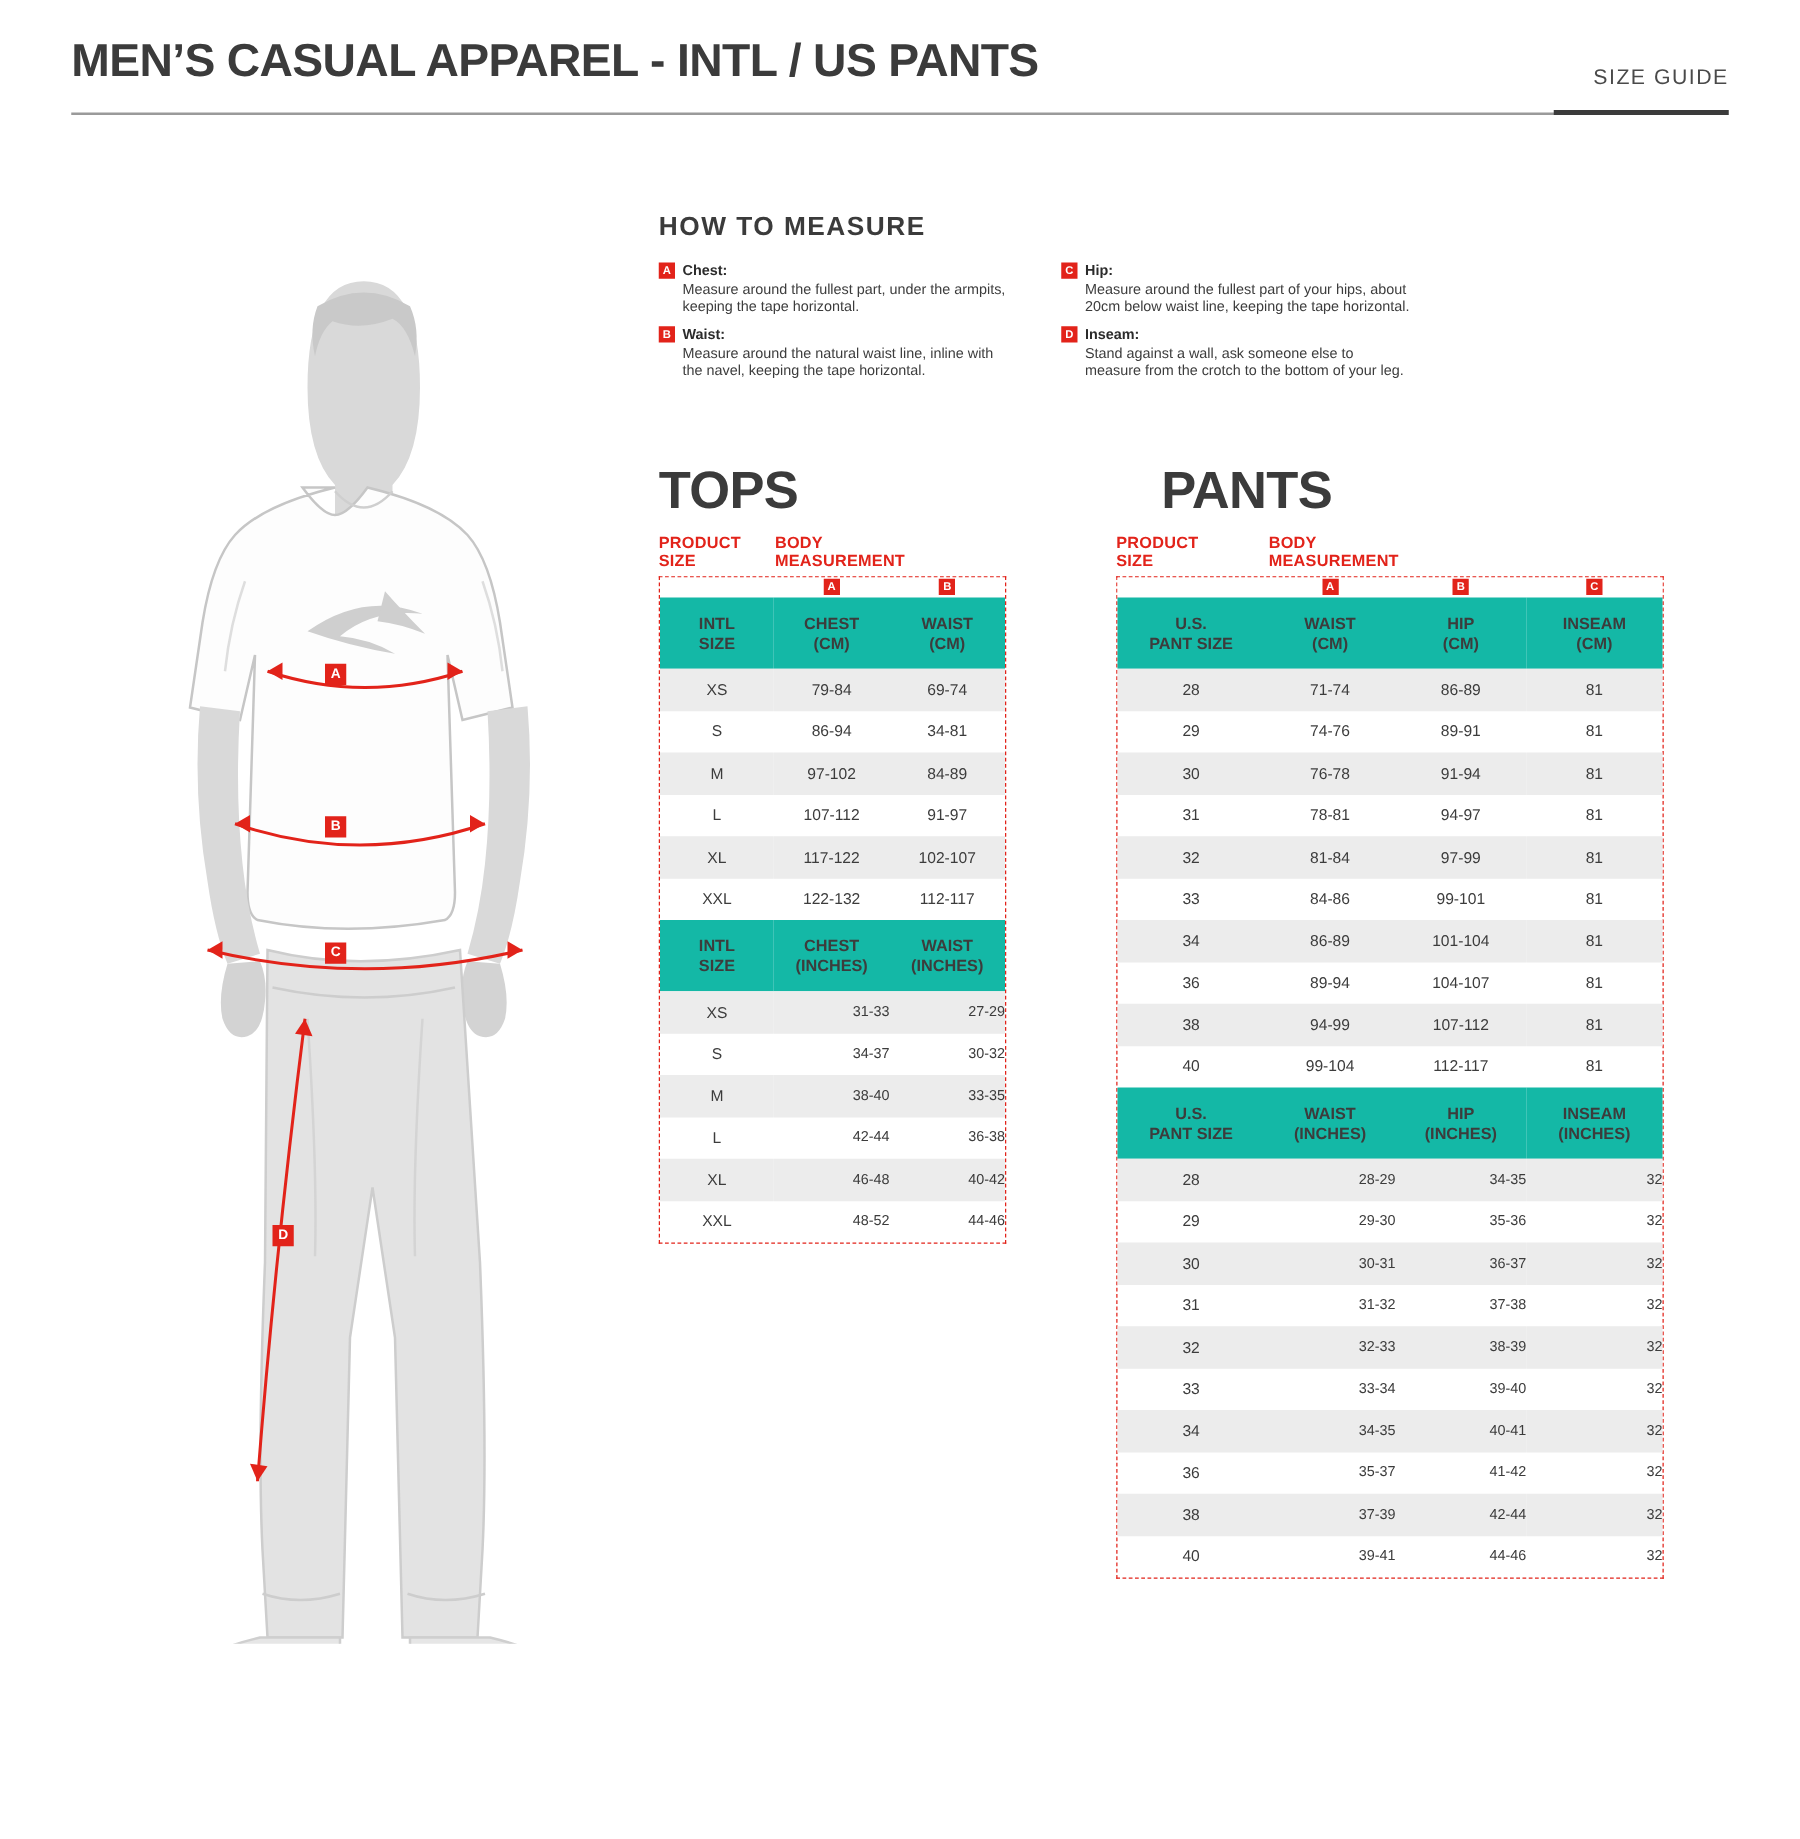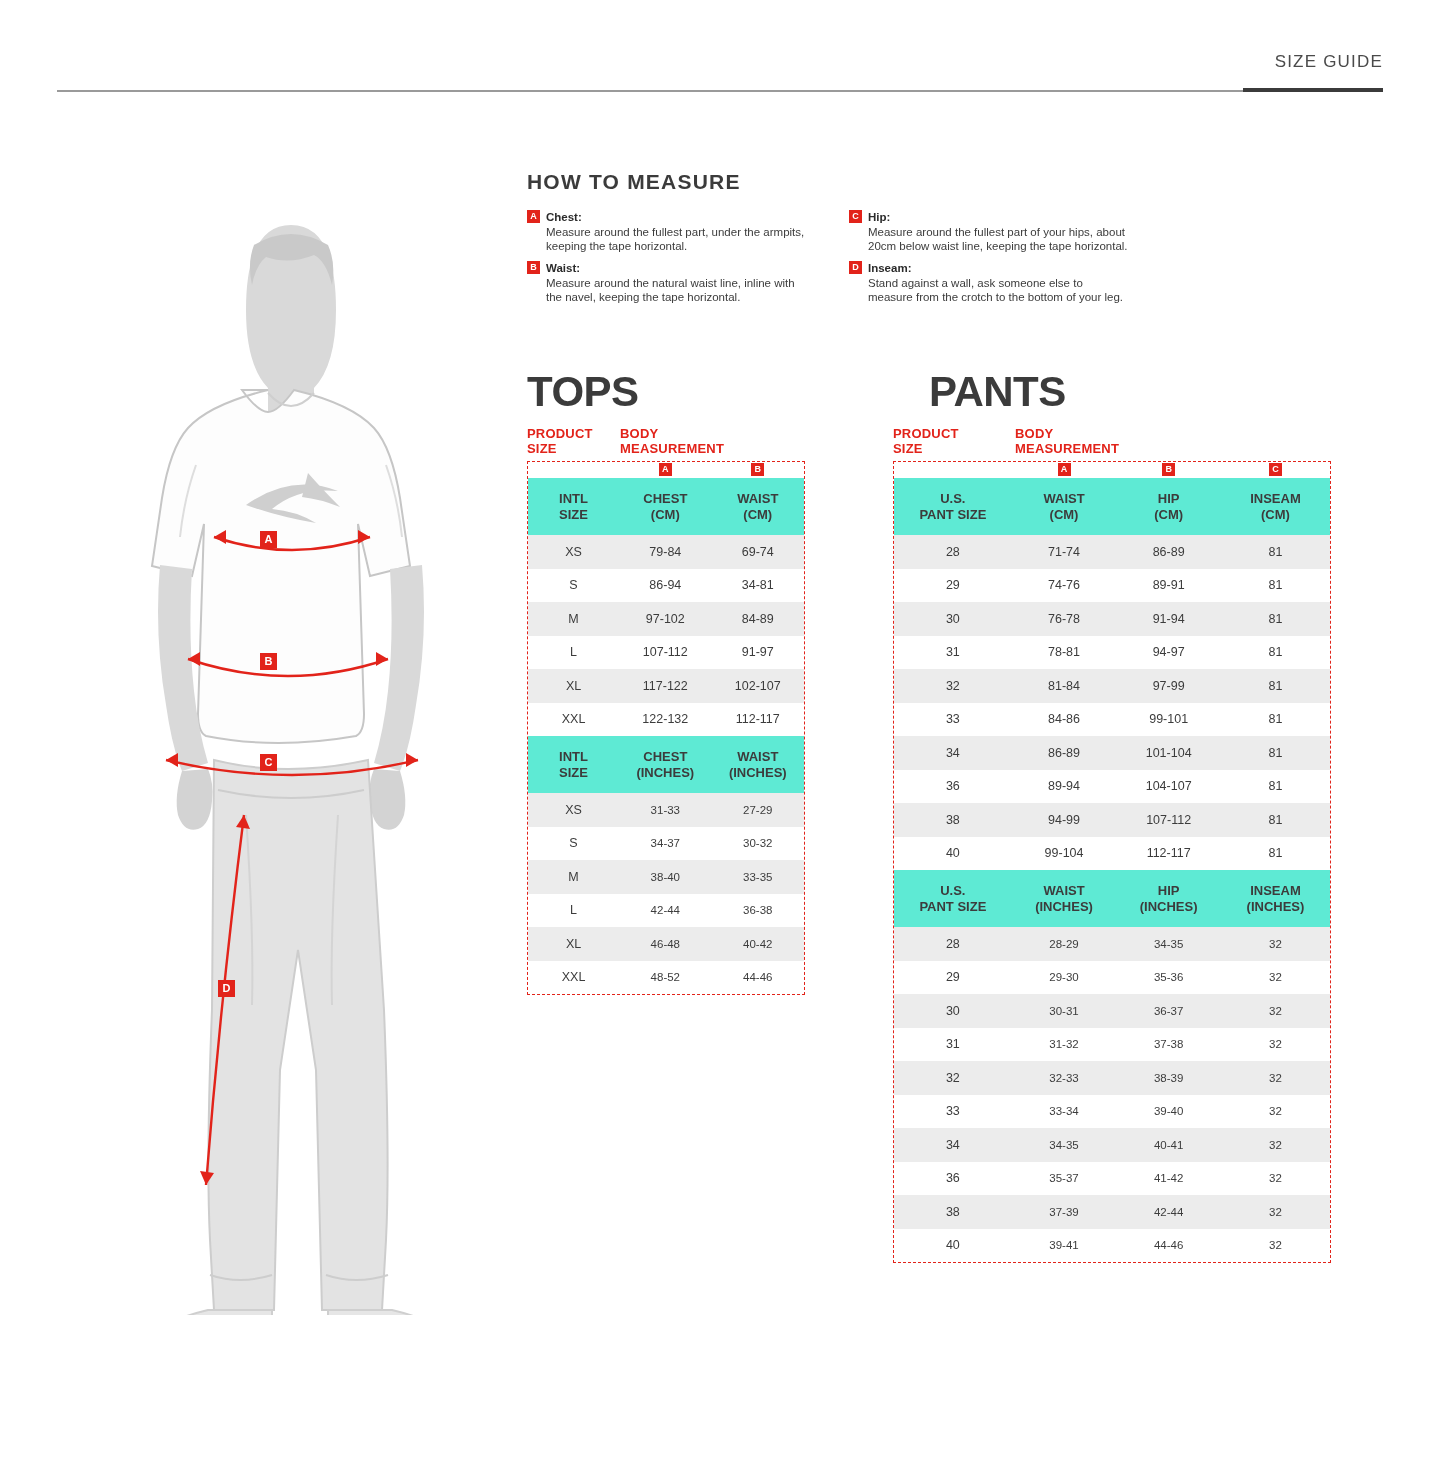--- a/index.html
+++ b/index.html
@@ -83,41 +83,42 @@
     font-size:12.5px;
     color:#3c3c3c;
     height:33.5px;
     padding:0;
   }
   .tbl tr.alt td { background:#ececec; }
   .tbl td.head {
     font-weight:bold; font-size:13px; color:#3c3c3c;
     height:57px; line-height:1.18;
   }
-  .tbl tr.headrow td { background:#5eead4; }
-  .tbl td.small { font-size:11.5px; }
+  .tbl tr.headrow td { background:#14b8a6; }
+  .tbl td.small { font-size:11.5px;text-align:right; }
 
   .abc-row { height:16px; }
   .abc-row td { height:16px; padding:0; background:#fff !important; }
 
   .tops-tbl { left:527px; top:461px; width:278px; }
   .pants-tbl { left:893px; top:461px; width:438px; }
 
   
   .figure { position:absolute; left:96px; top:215px; width:390px; height:1100px; }
   .fig-badge {
     position:absolute; width:17px; height:17px; line-height:17px;
     background:#e2231a; color:#fff; font-size:11px; font-weight:bold;
     text-align:center;
   }
 </style>
 </head>
 <body>
 
 <div class="header">
+  <div class="header-title">MEN’S CASUAL APPAREL - INTL / US PANTS</div>
   <div class="header-rule"></div>
   <div class="size-guide">SIZE GUIDE</div>
   <div class="size-guide-rule"></div>
 </div>
 
 <div class="figure">
   <svg width="390" height="1100" viewBox="0 0 390 1100">
 
     <path d="M150 95 q0 -85 45 -85 q45 0 45 85 q0 55 -22 78 l0 30 l-46 0 l0 -30 q-22 -23 -22 -78 z" fill="#d9d9d9"></path>
     <path d="M158 30 q37 -22 74 0 q8 18 4 40 q-6 -24 -18 -30 q-25 10 -48 2 q-10 8 -14 28 q-5 -22 2 -40z" fill="#c9c9c9"></path>

